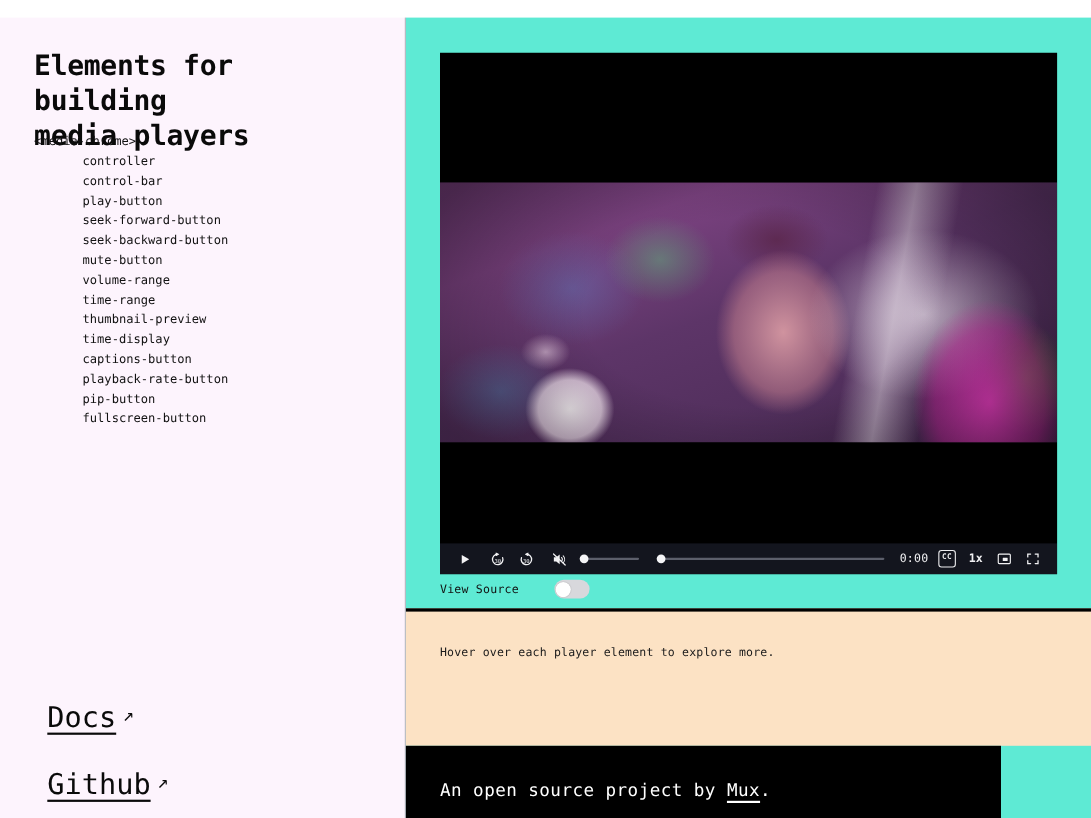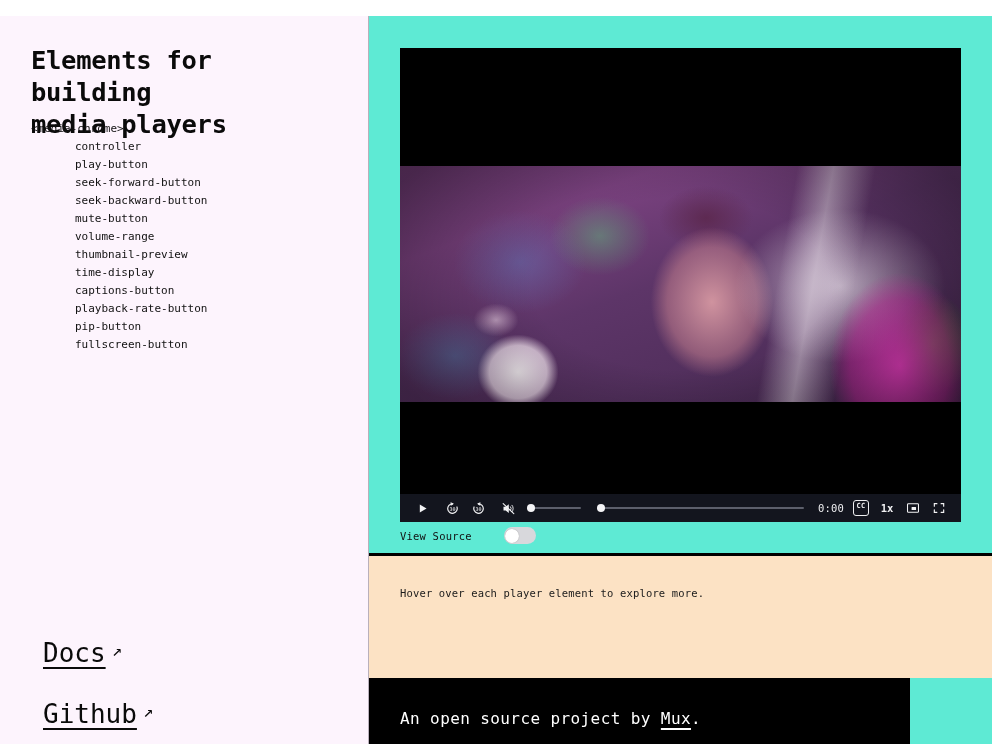--- a/index.html
+++ b/index.html
@@ -297,25 +297,27 @@
 <div id="app">
 
   <div id="sidebar">
 
     <div id="page-title">Elements for building
 media players</div>
 
     <div id="element-tree">
       <div class="tree-root">&lt;media-chrome&gt;</div>
       <div class="tree-child">controller</div>
+      <div class="tree-child">control-bar</div>
       <div class="tree-child">play-button</div>
       <div class="tree-child">seek-forward-button</div>
       <div class="tree-child">seek-backward-button</div>
       <div class="tree-child">mute-button</div>
       <div class="tree-child">volume-range</div>
+      <div class="tree-child">time-range</div>
       <div class="tree-child">thumbnail-preview</div>
       <div class="tree-child">time-display</div>
       <div class="tree-child">captions-button</div>
       <div class="tree-child">playback-rate-button</div>
       <div class="tree-child">pip-button</div>
       <div class="tree-child">fullscreen-button</div>
     </div>
 
     <div id="sidebar-links">
       <a class="side-link" href="#">

